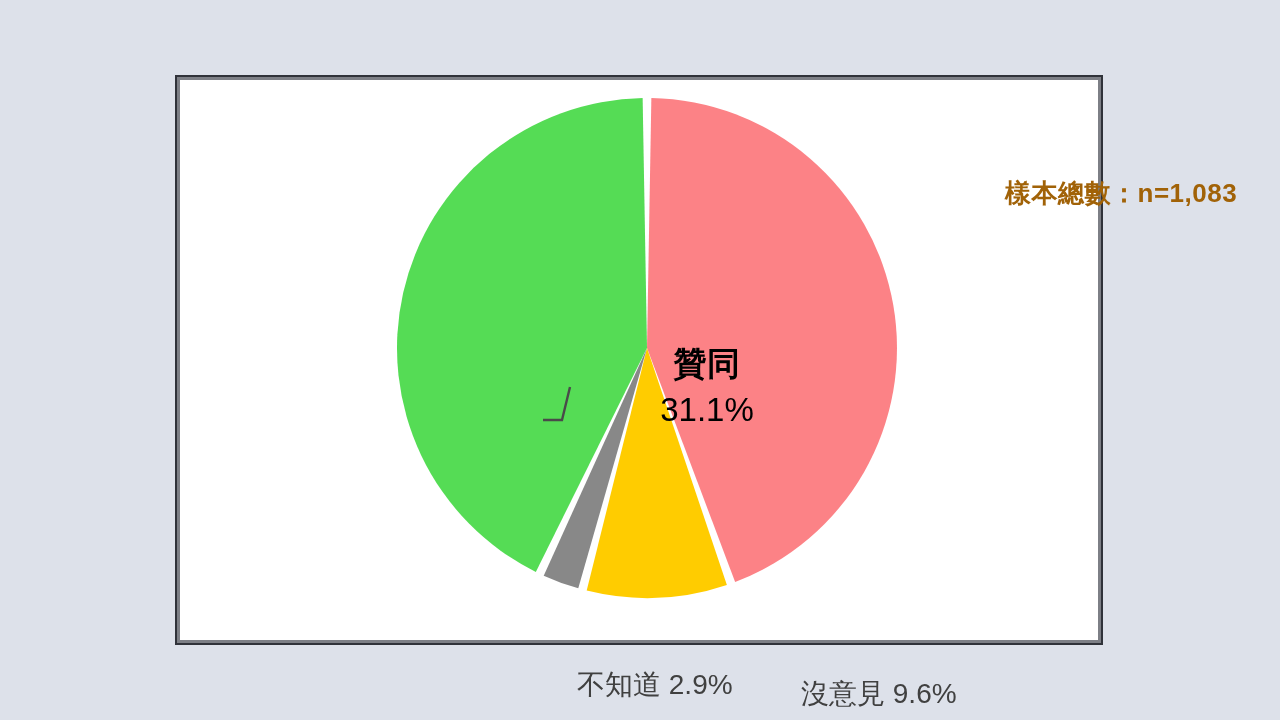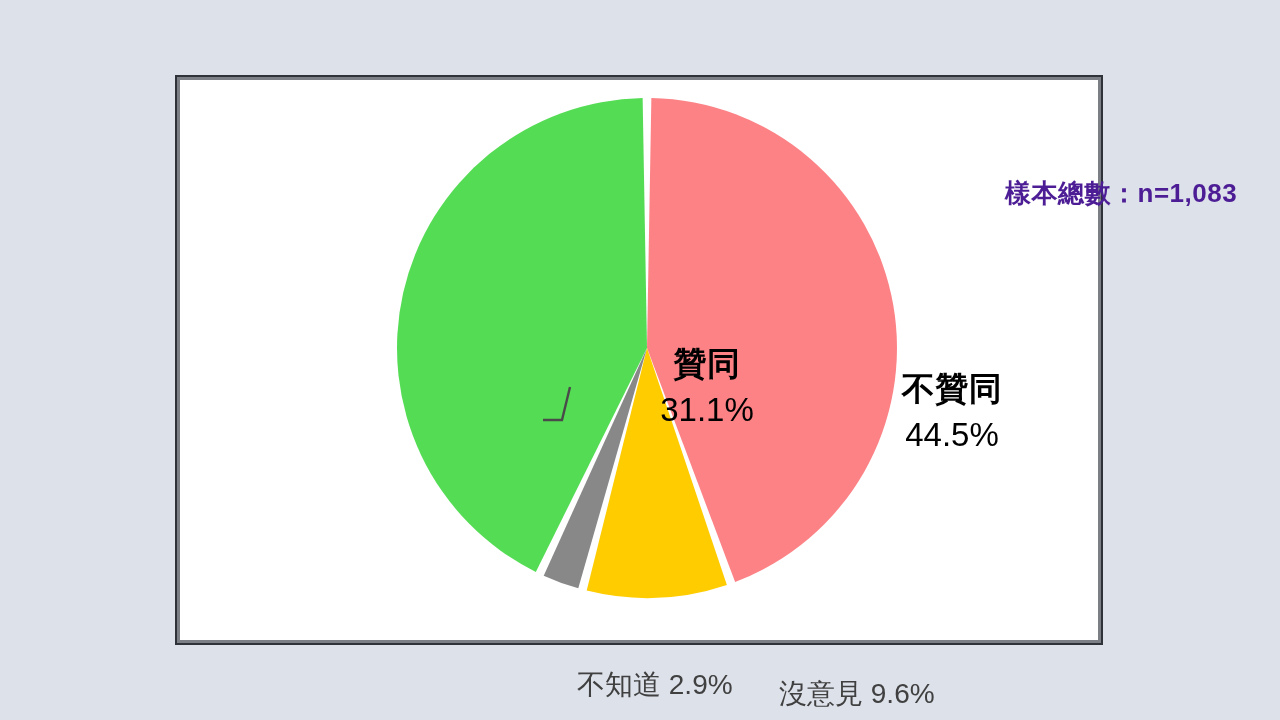--- a/index.html
+++ b/index.html
@@ -75,28 +75,28 @@
     color: #404040;
     font-size: 28px;
     font-weight: normal;
     white-space: nowrap;
   }
   #label-dontknow {
     left: 400px;
     top: 589px;
   }
   #label-noopinion {
-    left: 602px;
+    left: 624px;
     top: 598px;
   }
   #sample-note {
     position: absolute;
     left: 828px;
     top: 99px;
-    color: #4c1d95;
+    color: #a16207;
     font-size: 26px;
     font-weight: bold;
     white-space: nowrap;
     letter-spacing: 0.5px;
   }
 </style>
 </head>
 <body>
 
 <div id="stage">
@@ -116,24 +116,20 @@
         <g>
           <path fill="none" stroke="#4a4a4a" stroke-width="2.4" d="M 393 310 L 385 343 L 366 343"></path>
         </g>
       </svg>
 
       <div class="slice-label" id="label-agree">
         <span class="cat">贊同</span>
         <span class="pct">31.1%</span>
       </div>
 
-      <div class="slice-label" id="label-disagree">
-        <span class="cat">不贊同</span>
-        <span class="pct">44.5%</span>
-      </div>
 
       <div class="outside-label" id="label-dontknow">不知道 2.9%</div>
 
       <div class="outside-label" id="label-noopinion">沒意見 9.6%</div>
 
       <div id="sample-note">樣本總數：n=1,083</div>
 
     </div>
   </div>
 

